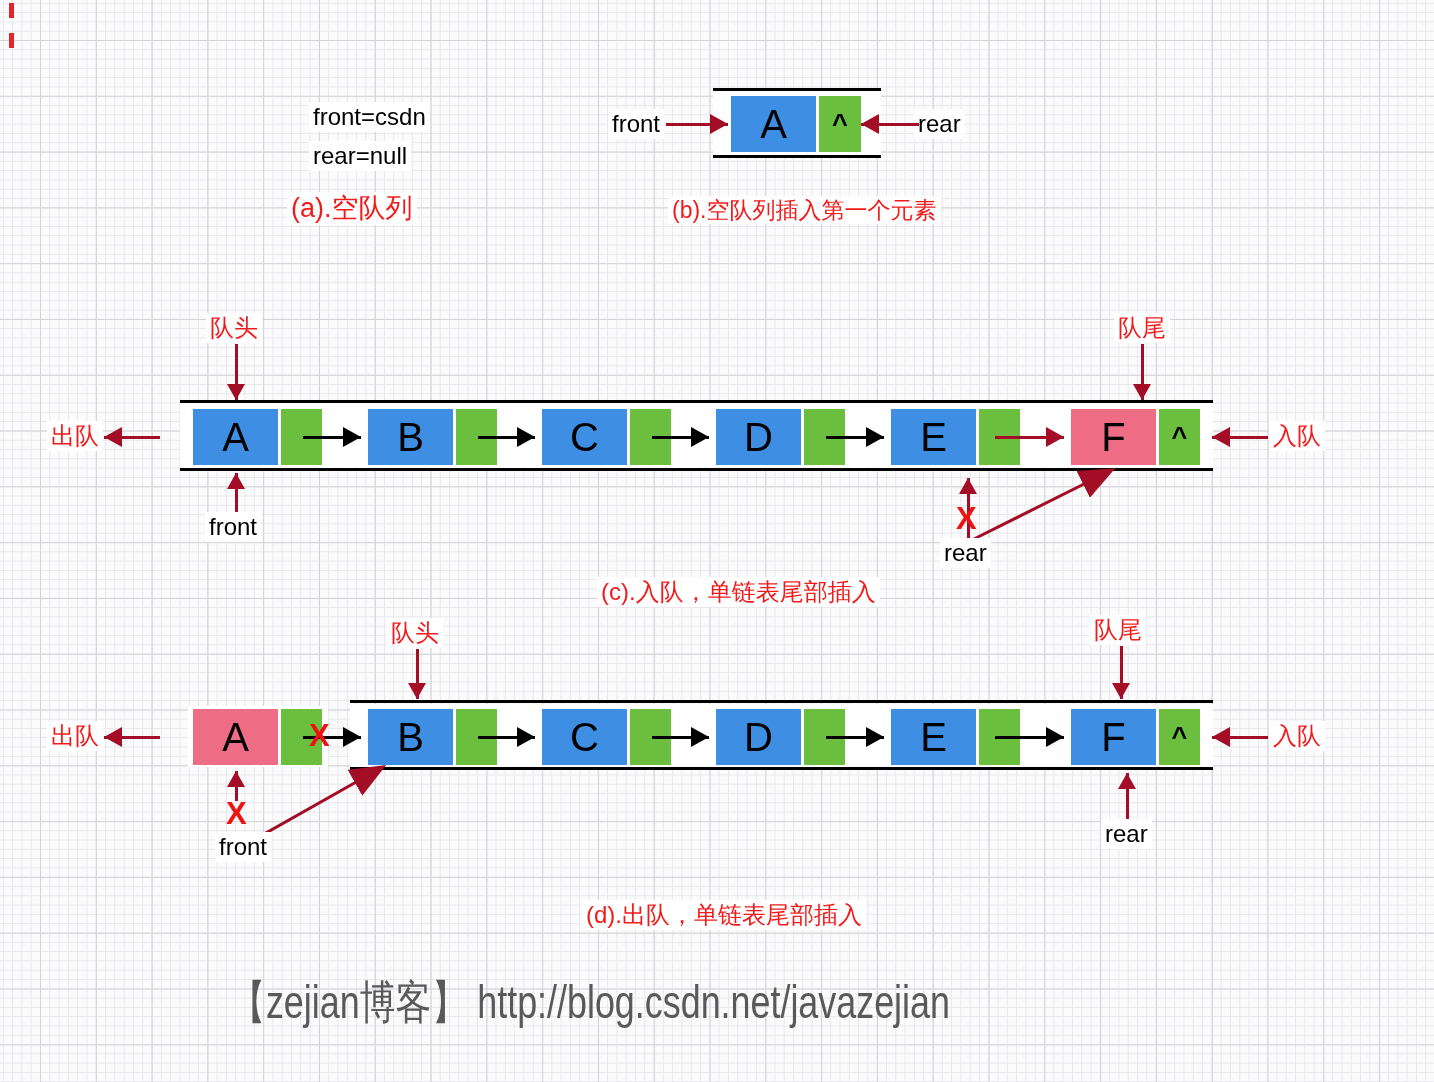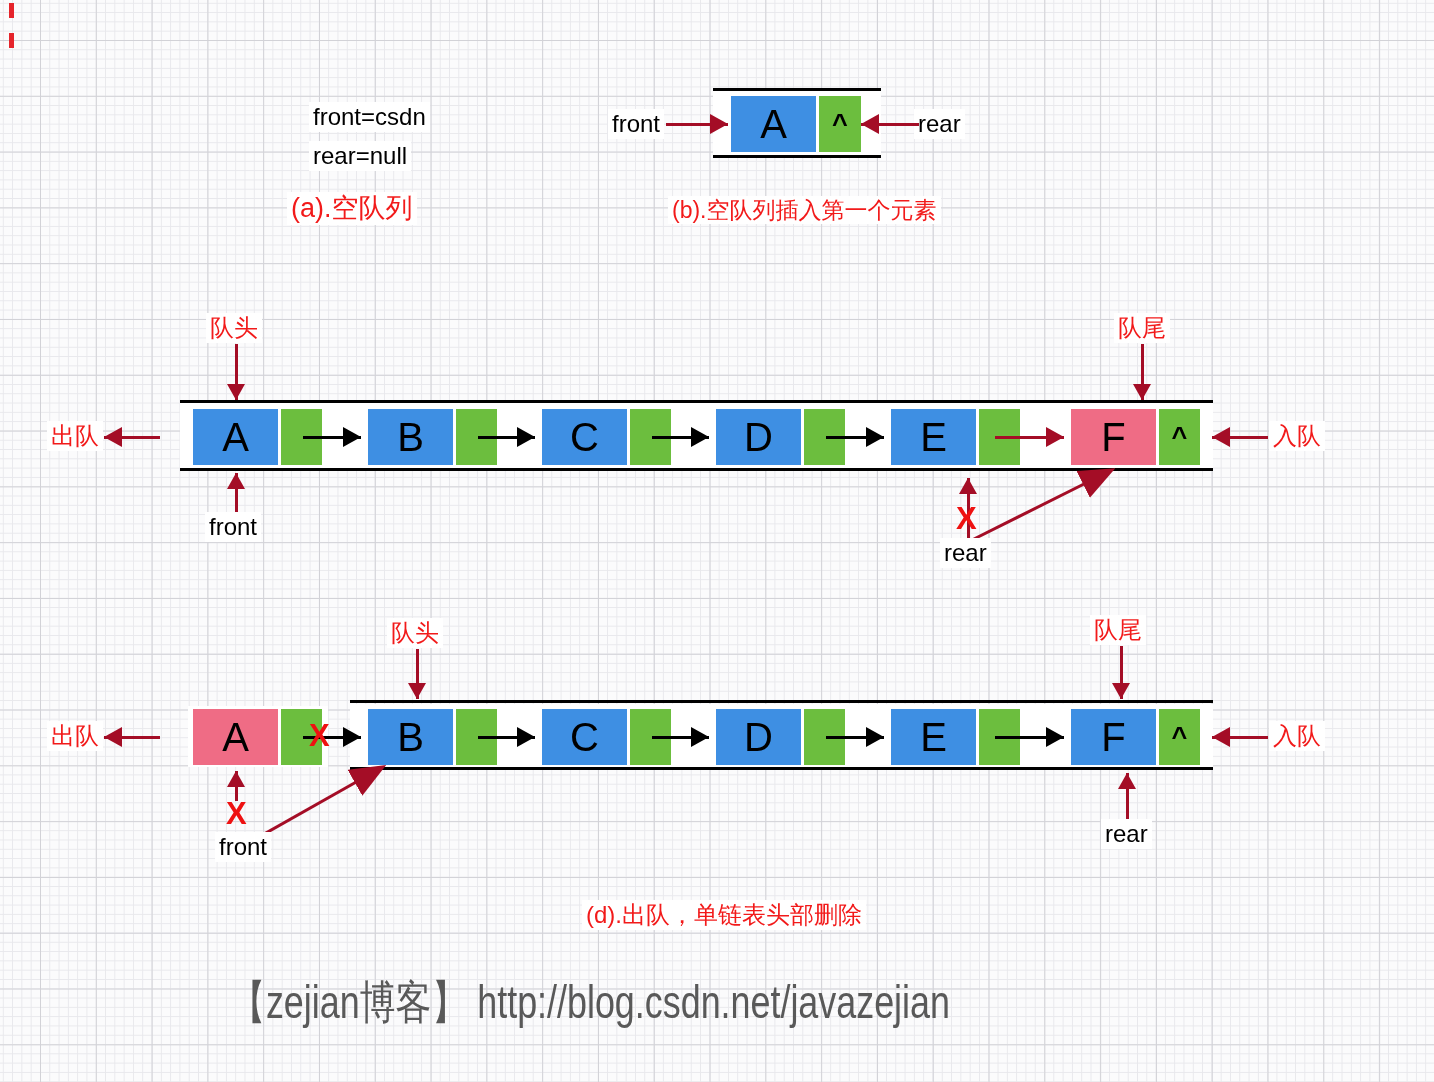--- a/index.html
+++ b/index.html
@@ -144,20 +144,21 @@
   <svg style="left:950px;top:455px;" width="175" height="95">
     <defs>
       <marker id="ahc" markerWidth="12" markerHeight="10" refX="10" refY="5" orient="auto">
         <path d="M0,0 L12,5 L0,10 z" fill="#A40D26"></path>
       </marker>
     </defs>
     <line x1="20" y1="86" x2="160" y2="16" stroke="#A40D26" stroke-width="3" marker-end="url(#ahc)"></line>
   </svg>
   <div class="lbl blk" style="left:940px;top:538px;">rear</div>
 
+  <div class="cap" style="left:597px;top:577px;">(c).入队，单链表尾部插入</div>
 
   <div class="strip" style="left:350px;top:704px;width:863px;height:64px;"></div>
   <div class="strip" style="left:188px;top:706px;width:140px;height:61px;"></div>
   <div class="qline" style="left:350px;top:700px;width:863px;"></div>
   <div class="qline" style="left:350px;top:767px;width:863px;"></div>
 
   <div class="box data pink" style="left:193px;top:709px;">A</div>
   <div class="box ptr green" style="left:281px;top:709px;"></div>
   <div class="box data blue" style="left:368px;top:709px;">B</div>
   <div class="box ptr green" style="left:456px;top:709px;"></div>
@@ -228,17 +229,17 @@
     <line x1="12" y1="87" x2="143" y2="13" stroke="#A40D26" stroke-width="3" marker-end="url(#ahd)"></line>
   </svg>
   <div class="lbl blk" style="left:215px;top:832px;">front</div>
 
   <div class="arrow v u" style="left:1115px;top:773px;width:24px;height:50px;">
       <i class="sh"></i>
       <i class="hd"></i>
     </div>
   <div class="lbl blk" style="left:1101px;top:819px;">rear</div>
 
-  <div class="cap" style="left:582px;top:900px;">(d).出队，单链表头部删除</div>
+  <div class="cap" style="left:582px;top:900px;">(d).出队，单链表尾部插入</div>
 
   <div class="wm" style="left:230px;top:972px;">【zejian博客】 http://blog.csdn.net/javazejian</div>
 
 </div>
 
 </body></html>

